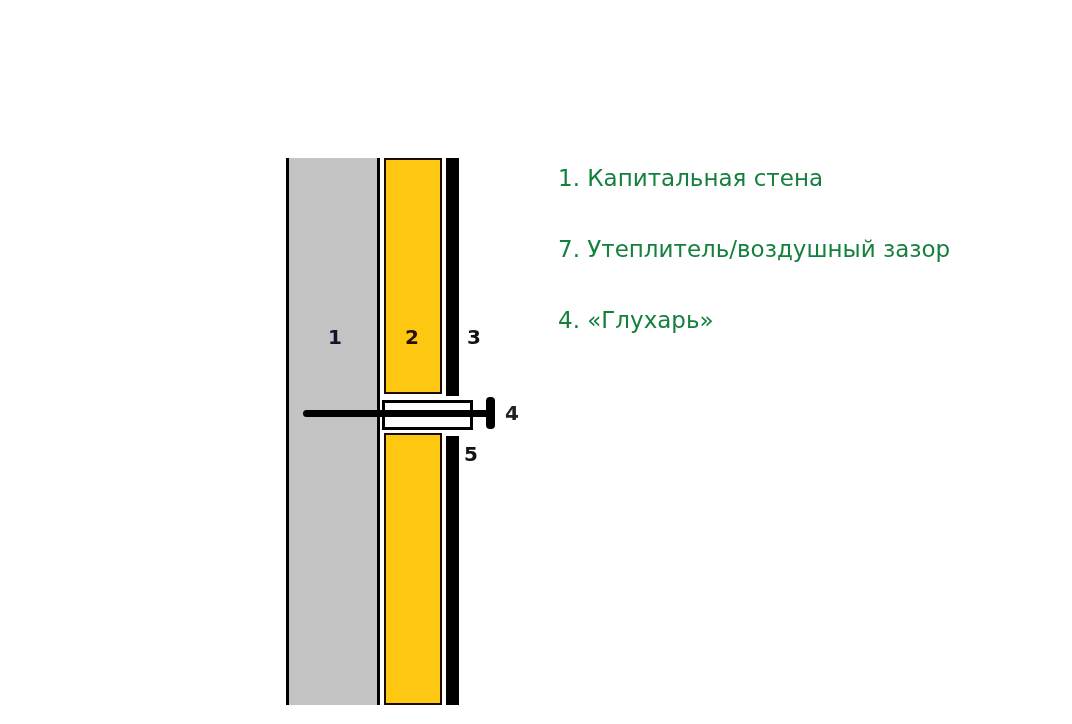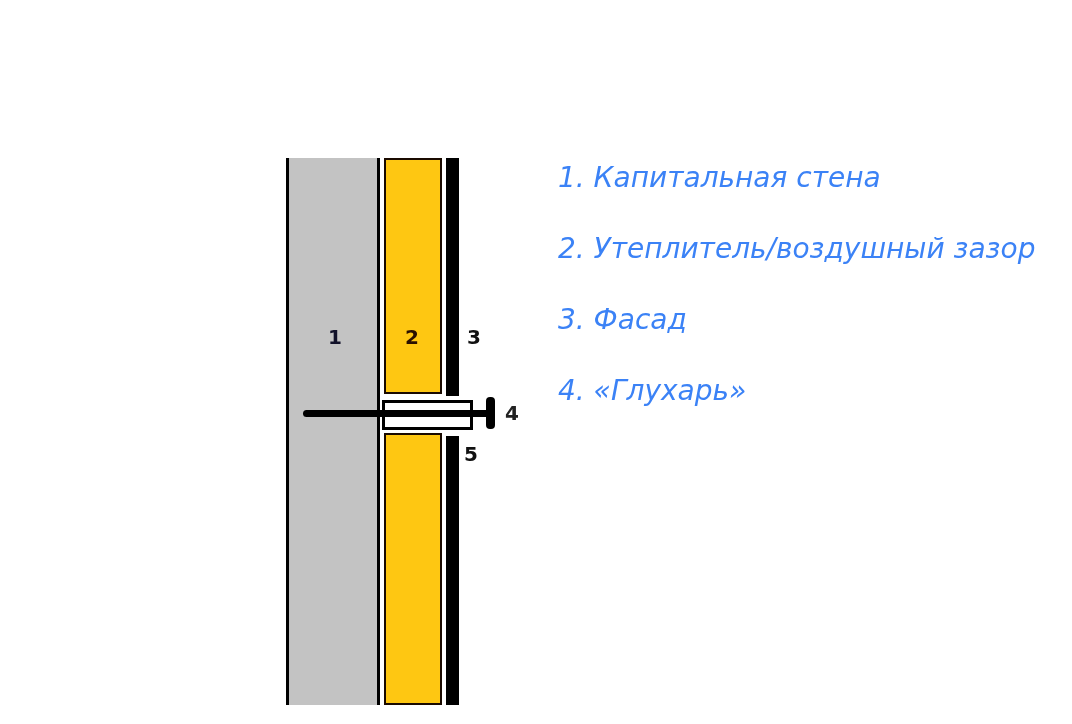--- a/index.html
+++ b/index.html
@@ -14,21 +14,21 @@
   .tube { left:382px; top:400px; width:91px; height:30px; border:3px solid #000; background:#fff; box-sizing:border-box; }
   .rod { left:303px; top:410px; width:186px; height:7px; background:#000; border-radius:4px; }
   .head { left:486px; top:397px; width:9px; height:32px; background:#000; border-radius:4px; }
   .num { font-family:"DejaVu Sans", sans-serif; font-weight:bold; font-size:20px; color:#111; }
   .n1 { left:328px; top:325px; color:#12122a; }
   .n2 { left:405px; top:325px; color:#2a1000; }
   .n3 { left:467px; top:325px; }
   .n4 { left:505px; top:401px; color:#222; }
   .n5 { left:464px; top:442px; }
   .legend { left:558px; top:160px; }
-  .legend-item { font-family:"DejaVu Sans", sans-serif; font-size:28px; color:#3b82f6; height:71px; line-height:36px; white-space:nowrap;font-style:italic; }
+  .legend-item { font-family:"DejaVu Sans", sans-serif; font-size:23px; color:#15803d; height:71px; line-height:36px; white-space:nowrap; }
 </style>
 </head>
 <body>
 
 <div>
   <div class="abs wall"></div>
   <div class="abs ins ins-top"></div>
   <div class="abs ins ins-bot"></div>
   <div class="abs facade-top"></div>
   <div class="abs facade-bot"></div>
@@ -38,16 +38,15 @@
 
   <span class="abs num n1">1</span>
   <span class="abs num n2">2</span>
   <span class="abs num n3">3</span>
   <span class="abs num n4">4</span>
   <span class="abs num n5">5</span>
 </div>
 
 <div class="abs legend">
   <div class="legend-item">1. Капитальная стена</div>
-  <div class="legend-item">2. Утеплитель/воздушный зазор</div>
-  <div class="legend-item">3. Фасад</div>
+  <div class="legend-item">7. Утеплитель/воздушный зазор</div>
   <div class="legend-item">4. «Глухарь»</div>
 </div>
 
 </body></html>

